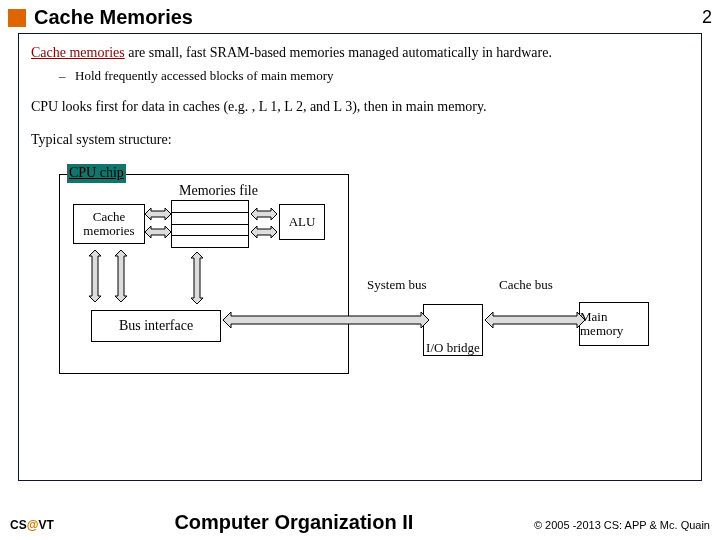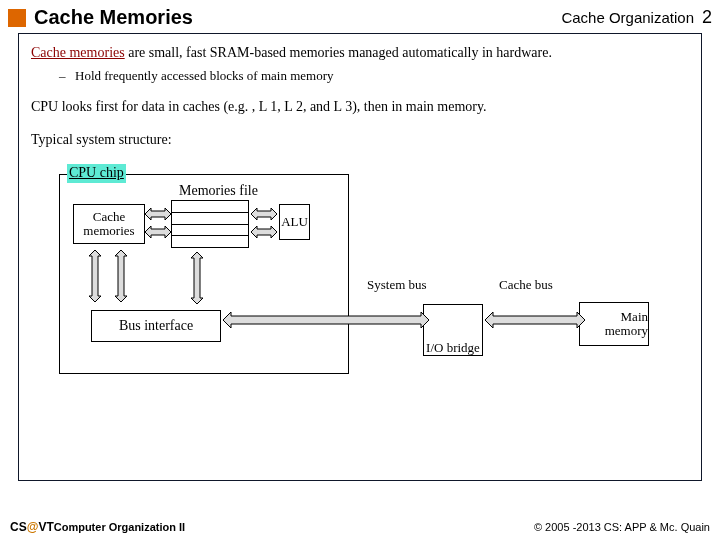--- a/index.html
+++ b/index.html
@@ -62,21 +62,21 @@
     position: relative;
     margin-top: 4px;
     width: 640px;
     height: 230px;
   }
   .cpu-label {
     position: absolute;
     left: 36px; top: 0;
     font-size: 14px;
     text-decoration: underline;
-    background: #5eead4;
+    background: #0f766e;
     padding: 0 2px;
     z-index: 3;
   }
   .cpu-box {
     position: absolute;
     left: 28px; top: 10px;
     width: 290px; height: 200px;
     border: 1.5px solid #000;
   }
   .reg-label {
@@ -103,21 +103,21 @@
     display: flex;
     align-items: center;
     justify-content: center;
     text-align: center;
     font-size: 13px;
     line-height: 1.1;
   }
   .alu-box {
     position: absolute;
     left: 248px; top: 40px;
-    width: 31px; height: 36px;
+    width: 46px; height: 36px;
     border: 1.5px solid #000;
     display: flex;
     align-items: center;
     justify-content: center;
     font-size: 13px;
   }
   .bus-box {
     position: absolute;
     left: 60px; top: 146px;
     width: 130px; height: 32px;
@@ -141,21 +141,21 @@
   }
   .mem-box {
     position: absolute;
     left: 548px; top: 138px;
     width: 70px; height: 44px;
     border: 1.5px solid #000;
     display: flex;
     align-items: center;
     justify-content: center;
     font-size: 13px;
-    text-align: right;
+    text-align: left;
     line-height: 1.1;
   }
   .bus-label {
     position: absolute;
     font-size: 13px;
   }
   .sys-bus-lbl { left: 336px; top: 112px; }
   .mem-bus-lbl { left: 468px; top: 112px; }
 
   svg.arrows {
@@ -170,34 +170,33 @@
     width: 720px;
     display: flex;
     align-items: baseline;
     font-family: Arial, sans-serif;
     padding: 0 10px;
   }
   .foot-left { font-size: 12px; font-weight: bold; }
   .foot-left .at { color: #cc7700; }
   .foot-center {
     flex: 1;
-    text-align: left;
-    font-size: 11px;
+    text-align: center;
+    font-size: 20px;
     font-weight: bold;
   }
   .foot-right { font-size: 11px; font-weight: normal; }
 </style>
 </head>
 <body>
 
 <div class="header">
   <div class="orange-box"></div>
   <div class="title">Cache Memories</div>
   <div class="subtitle-wrap">
-    <div class="subtitle">Cache Organization</div>
     <div class="pagenum">2</div>
   </div>
 </div>
 
 <div class="content-frame">
   <div class="para1">
     <span class="underline">Cache memories</span><span> are small, fast SRAM-based memories managed automatically in hardware.</span>
   </div>
   <div class="sublist">
     <div class="sublist-item">

